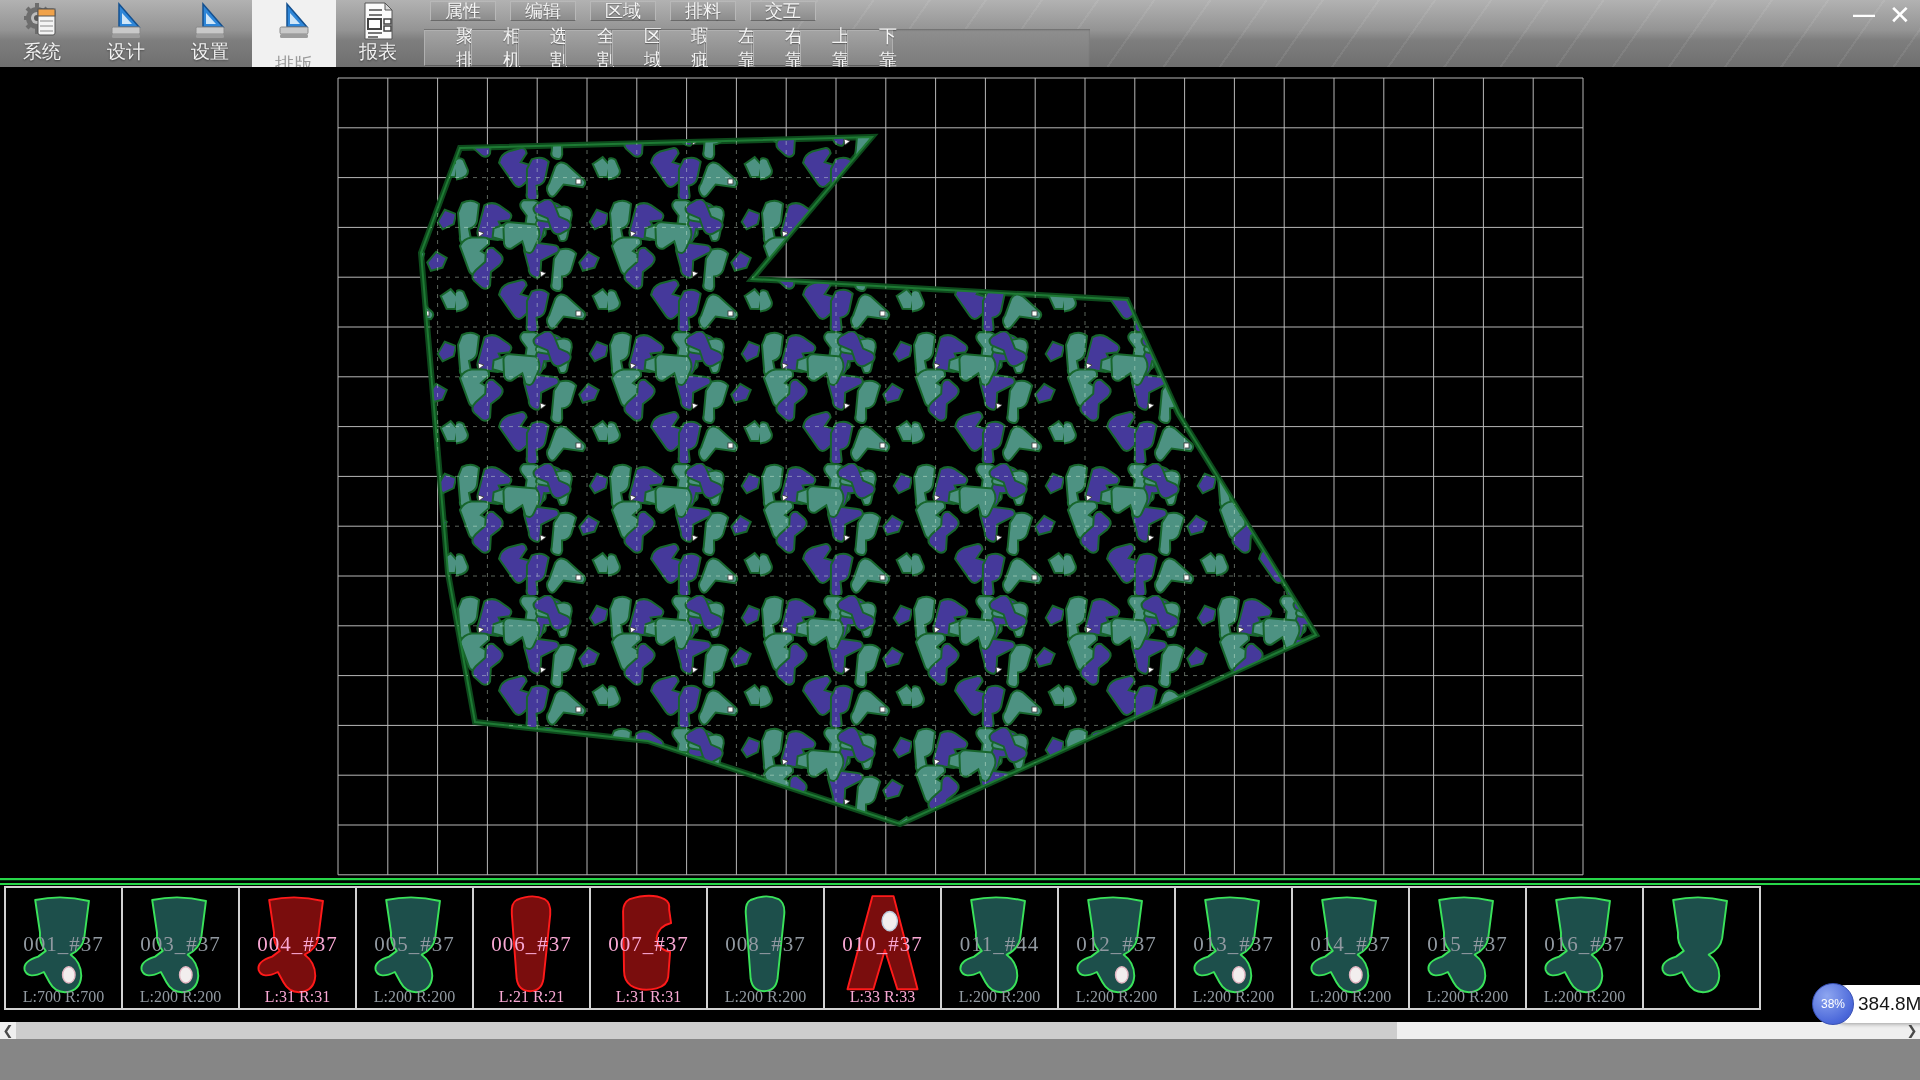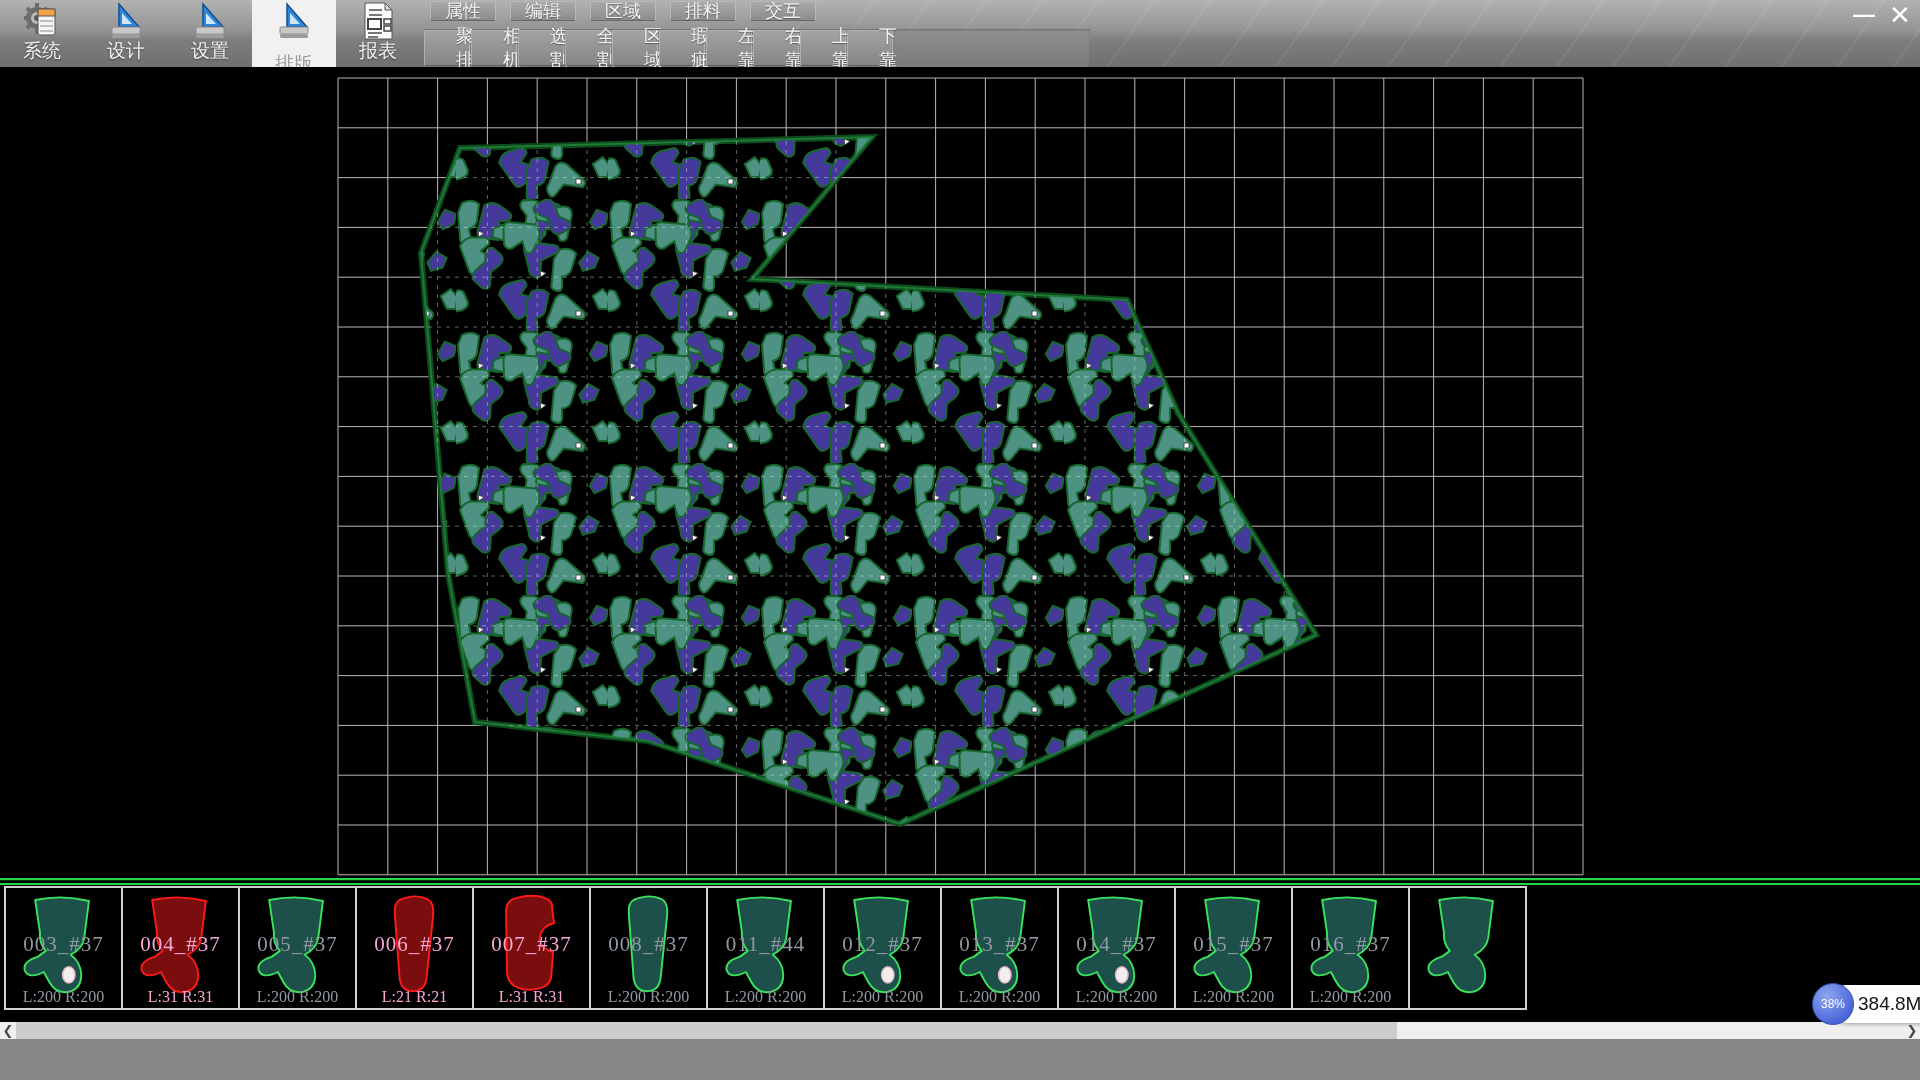--- a/index.html
+++ b/index.html
@@ -5,21 +5,21 @@
   html,body{margin:0;padding:0;background:#000;}
   #app{position:relative;width:1920px;height:1080px;overflow:hidden;background:#000;
        font-family:"Liberation Sans","DejaVu Sans",sans-serif;}
 
   
   #titlebar{position:absolute;left:0;top:0;width:1920px;height:67px;
     background:linear-gradient(#b2b2b2,#949494 45%,#7e7e7e 60%,#6f6f6f);
     border-bottom:2px solid #2a2a2a;}
   #titlebar .streaks{position:absolute;right:0;top:0;width:1160px;height:67px;
     background:repeating-linear-gradient(125deg,rgba(255,255,255,.07) 0 2px,rgba(0,0,0,0) 2px 46px);}
-  .tabs{position:absolute;left:0;top:0;height:67px;display:flex;font-family:Liberation Mono, monospace;}
+  .tabs{position:absolute;left:0;top:0;height:67px;display:flex;}
   .tab{width:84px;height:67px;display:flex;flex-direction:column;align-items:center;justify-content:flex-start;cursor:default;}
   .tab.active{background:#f1f1f1;}
   .tab .ic{width:40px;height:40px;margin-top:1px;}
   .tab .lbl{font-size:19px;color:#f2f2f2;text-shadow:0 1px 2px rgba(0,0,0,.45);line-height:22px;}
   .tab.active .lbl{color:#9a9a9a;text-shadow:none;margin-top:13px;}
 
   .menurow1{position:absolute;left:430px;top:1px;height:27px;display:flex;}
   .m1btn{width:66px;height:20px;margin-right:14px;display:flex;align-items:center;justify-content:center;
     background:linear-gradient(#a9a9a9,#8c8c8c);border:1px solid #b8b8b8;border-bottom-color:#6a6a6a;
     color:#f5f5f5;font-size:18px;text-shadow:0 1px 1px rgba(0,0,0,.4);box-sizing:border-box;}
@@ -309,20 +309,28 @@
   </div>
 
   <div id="strip">
     <div class="greenline"></div>
     <div id="cells">
         <div class="cell">
           <svg width="96" height="116" viewBox="0 0 100 120">
             <path d="M20,10 Q48,4 76,11 L71,50 Q69,61 57,67 Q68,75 68,89 Q67,104 53,106 Q41,107 35,96 L29,85 Q13,93 9,83 Q7,74 23,69 L31,63 Q24,55 25,44 Z" fill="#1d4f4b" stroke="#3ae35a" stroke-width="2" stroke-linejoin="round"></path>
             <ellipse cx="55" cy="88" rx="6.5" ry="8.5" fill="#f2eeee" stroke="#e3b6c2" stroke-width="1.5"></ellipse>
           </svg>
+          <div class="nm t-gray">001_#37</div>
+          <div class="lr t-gray">L:700 R:700</div>
+        </div>
+        <div class="cell">
+          <svg width="96" height="116" viewBox="0 0 100 120">
+            <path d="M20,10 Q48,4 76,11 L71,50 Q69,61 57,67 Q68,75 68,89 Q67,104 53,106 Q41,107 35,96 L29,85 Q13,93 9,83 Q7,74 23,69 L31,63 Q24,55 25,44 Z" fill="#1d4f4b" stroke="#3ae35a" stroke-width="2" stroke-linejoin="round"></path>
+            <ellipse cx="55" cy="88" rx="6.5" ry="8.5" fill="#f2eeee" stroke="#e3b6c2" stroke-width="1.5"></ellipse>
+          </svg>
           <div class="nm t-gray">003_#37</div>
           <div class="lr t-gray">L:200 R:200</div>
         </div>
         <div class="cell">
           <svg width="96" height="116" viewBox="0 0 100 120">
             <path d="M20,10 Q48,4 76,11 L71,50 Q69,61 57,67 Q68,75 68,89 Q67,104 53,106 Q41,107 35,96 L29,85 Q13,93 9,83 Q7,74 23,69 L31,63 Q24,55 25,44 Z" fill="#7a0d0d" stroke="#ff1a1a" stroke-width="2" stroke-linejoin="round"></path>
           </svg>
           <div class="nm t-green">004_#37</div>
           <div class="lr t-green">L:31 R:31</div>
         </div>
@@ -346,20 +354,28 @@
           </svg>
           <div class="nm t-green">007_#37</div>
           <div class="lr t-green">L:31 R:31</div>
         </div>
         <div class="cell">
           <svg width="96" height="116" viewBox="0 0 100 120">
             <path d="M34,10 Q50,3 63,9 Q70,13 69,25 L62,92 Q60,105 48,105 Q36,105 34,92 L29,25 Q28,13 34,10 Z" fill="#1d4f4b" stroke="#3ae35a" stroke-width="2" stroke-linejoin="round"></path>
           </svg>
           <div class="nm t-gray">008_#37</div>
           <div class="lr t-gray">L:200 R:200</div>
+        </div>
+        <div class="cell">
+          <svg width="96" height="116" viewBox="0 0 100 120">
+            <path d="M39,6 L61,6 L86,103 L65,103 L52,62 L40,103 L13,103 Z" fill="#7a0d0d" stroke="#ff1a1a" stroke-width="2" stroke-linejoin="round"></path>
+            <ellipse cx="57" cy="32" rx="8" ry="10" fill="#f2eeee" stroke="#bcd" stroke-width="1.5"></ellipse>
+          </svg>
+          <div class="nm t-green">010_#37</div>
+          <div class="lr t-green">L:33 R:33</div>
         </div>
         <div class="cell">
           <svg width="96" height="116" viewBox="0 0 100 120">
             <path d="M20,10 Q48,4 76,11 L71,50 Q69,61 57,67 Q68,75 68,89 Q67,104 53,106 Q41,107 35,96 L29,85 Q13,93 9,83 Q7,74 23,69 L31,63 Q24,55 25,44 Z" fill="#1d4f4b" stroke="#3ae35a" stroke-width="2" stroke-linejoin="round"></path>
           </svg>
           <div class="nm t-gray">011_#44</div>
           <div class="lr t-gray">L:200 R:200</div>
         </div>
         <div class="cell">
           <svg width="96" height="116" viewBox="0 0 100 120">

